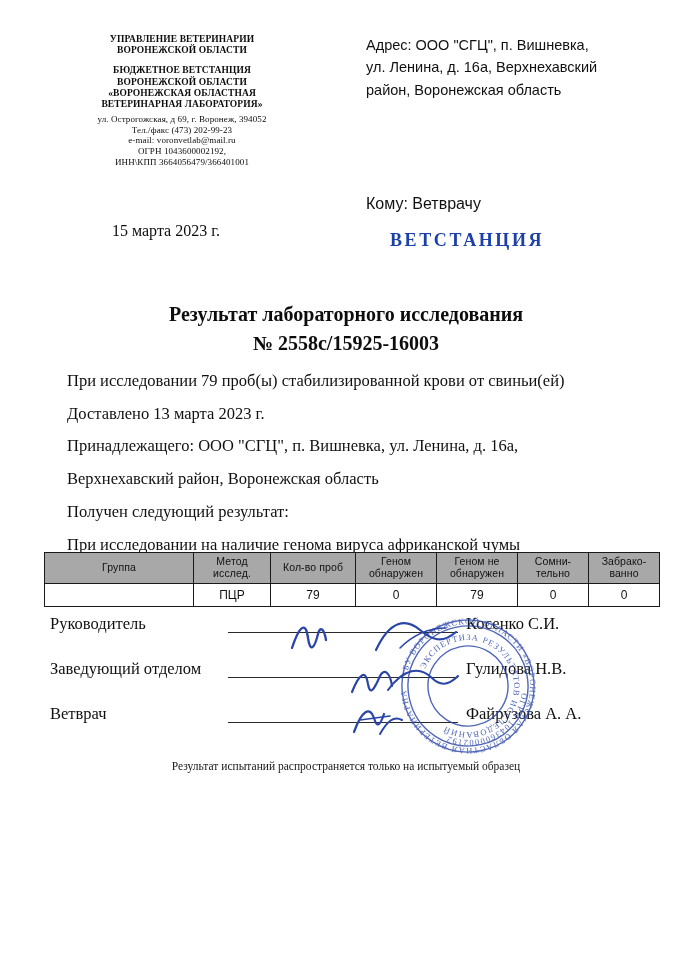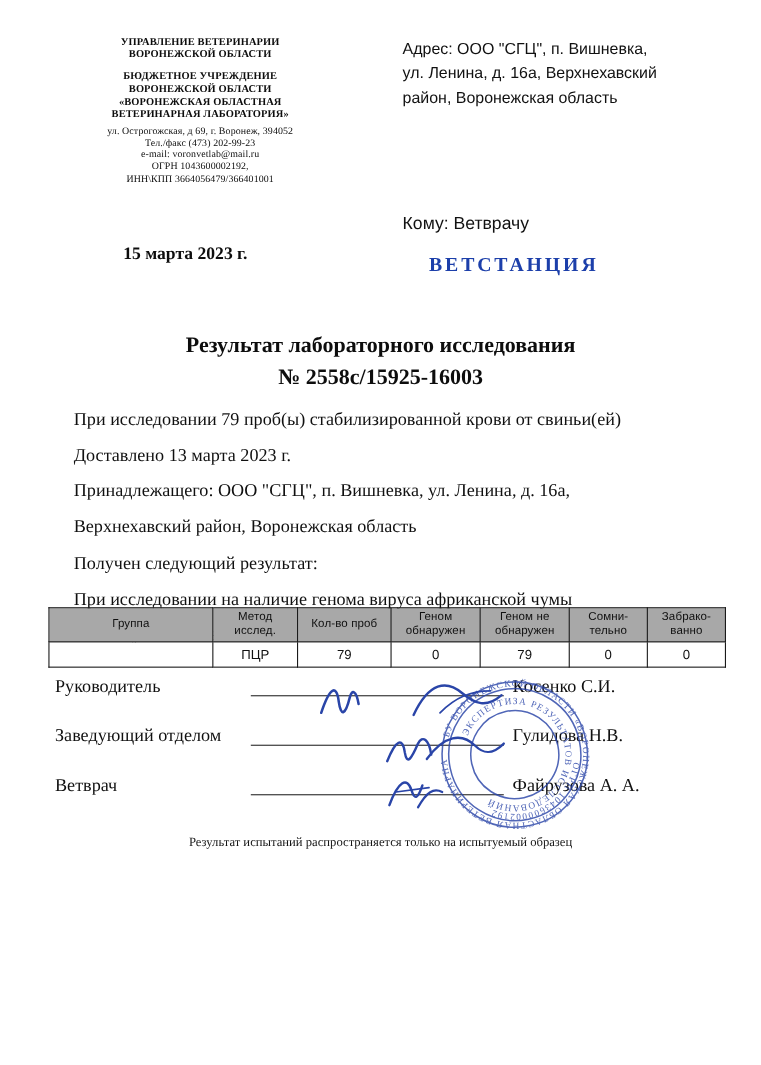--- a/index.html
+++ b/index.html
@@ -81,21 +81,21 @@
     font-size: 18px;
     letter-spacing: 2.6px;
     color: #1c3faa;
   }
 
   .docdate {
     position: absolute;
     left: 112px;
     top: 222px;
     font-family: "Liberation Serif", serif;
-    font-weight: bold;
+    font-weight: normal;
     font-size: 16px;
     color: #0d0d0d;
   }
 
   
   .title {
     position: absolute;
     left: 0;
     top: 300px;
     width: 692px;
@@ -225,21 +225,21 @@
 <body>
 
 <div class="page">
 
   <div class="header">
 
     <div class="org-block">
       <div class="org-line">УПРАВЛЕНИЕ ВЕТЕРИНАРИИ</div>
       <div class="org-line">ВОРОНЕЖСКОЙ ОБЛАСТИ</div>
       <div class="org-gap"></div>
-      <div class="org-line">БЮДЖЕТНОЕ УЧРЕЖДЕНИЕ</div>
+      <div class="org-line">БЮДЖЕТНОЕ ВЕТСТАНЦИЯ</div>
       <div class="org-line">ВОРОНЕЖСКОЙ ОБЛАСТИ</div>
       <div class="org-line">«ВОРОНЕЖСКАЯ ОБЛАСТНАЯ</div>
       <div class="org-line">ВЕТЕРИНАРНАЯ ЛАБОРАТОРИЯ»</div>
       <div class="org-gap-sm"></div>
       <div class="org-line sm">ул. Острогожская, д 69, г. Воронеж, 394052</div>
       <div class="org-line sm">Тел./факс  (473) 202-99-23</div>
       <div class="org-line sm">e-mail: voronvetlab@mail.ru</div>
       <div class="org-line sm">ОГРН 1043600002192,</div>
       <div class="org-line sm">ИНН\КПП 3664056479/366401001</div>
     </div>

